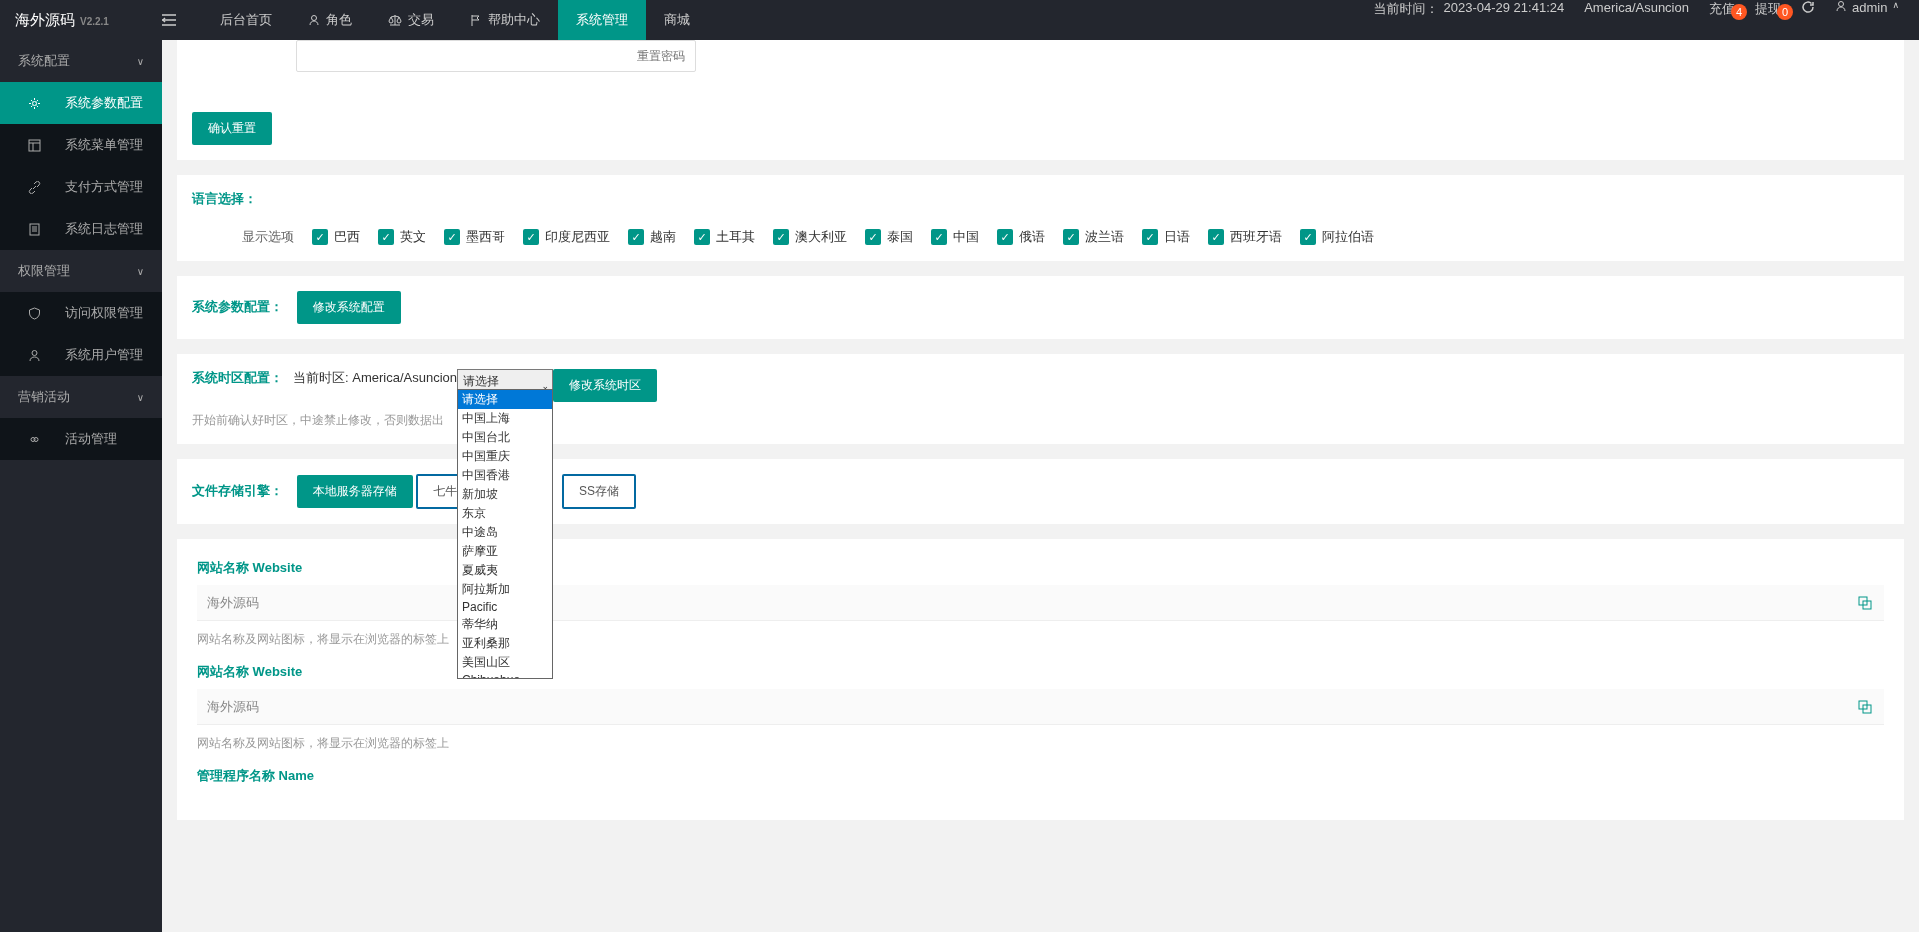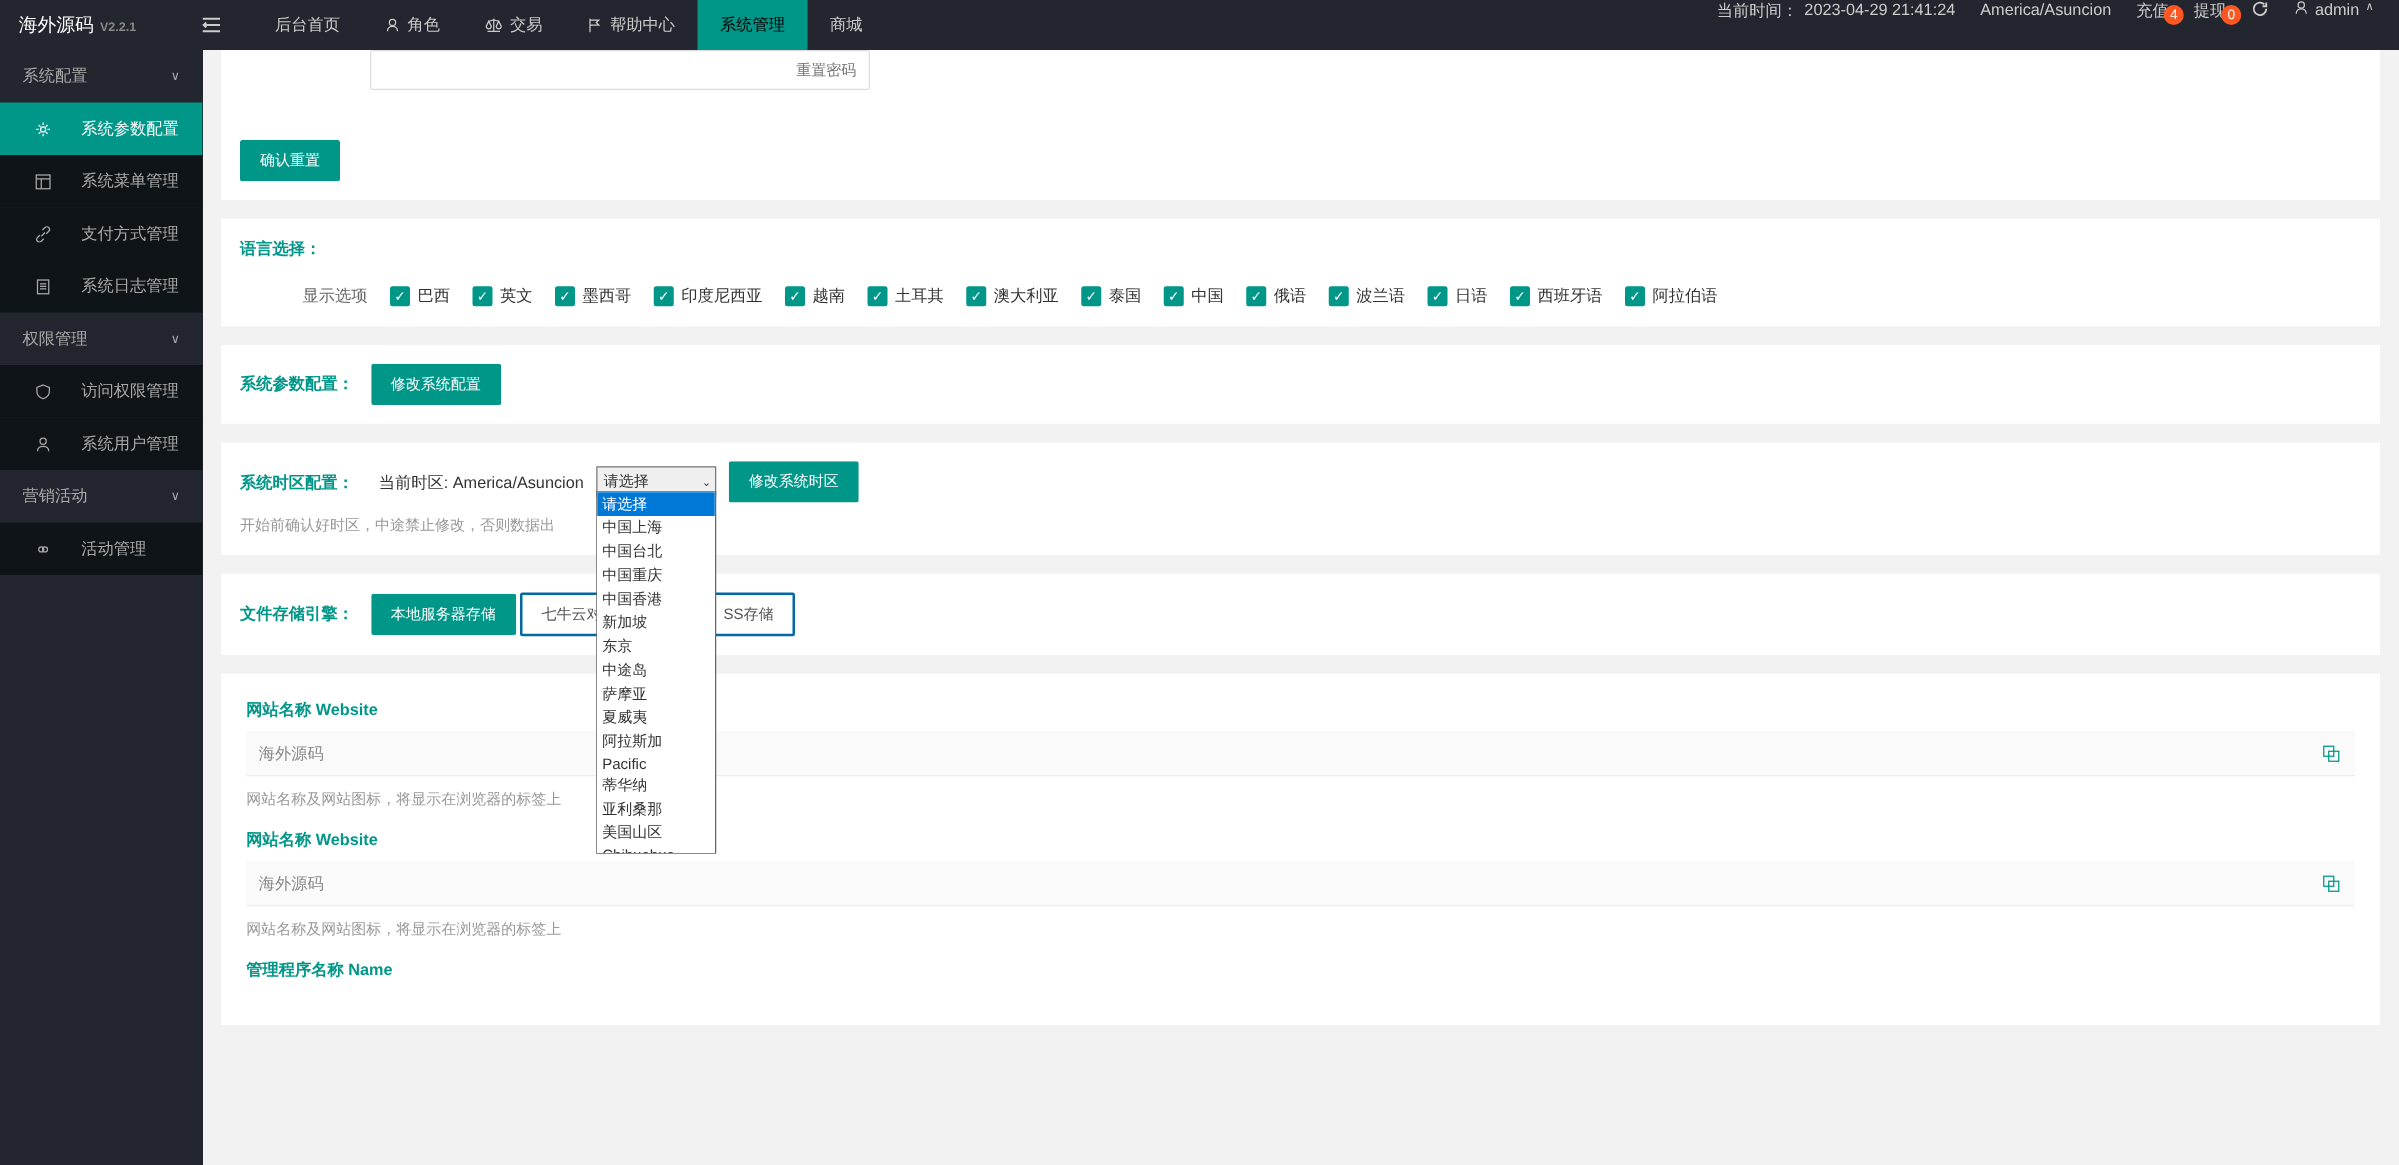--- a/index.html
+++ b/index.html
@@ -4,21 +4,21 @@
 <style>
 * { margin: 0; padding: 0; box-sizing: border-box; }
 body { font-family: "Microsoft YaHei", Arial, sans-serif; font-size: 13px; background: #f2f2f2; color: #333; overflow-x: hidden; }
 .header { position: fixed; top: 0; left: 0; right: 0; height: 40px; background: #23262e; color: #ccc; display: flex; align-items: center; z-index: 100; }
 .logo { width: 162px; padding-left: 15px; display: flex; align-items: baseline; gap: 5px; }
 .logo-text { color: #fff; font-size: 15px; }
 .logo-ver { color: #888; font-size: 10px; font-weight: bold; }
 .nav { display: flex; align-items: center; height: 100%; }
 .nav-toggle { width: 40px; text-align: center; cursor: pointer; font-size: 14px; }
 .nav-item { padding: 0 18px; height: 40px; display: flex; align-items: center; cursor: pointer; font-size: 13px; gap: 6px; }
-.nav-item.active { background: #009688; color: #000000; }
+.nav-item.active { background: #009688; color: #ffffff; }
 .header-right { margin-left: auto; display: flex; align-items: center; height: 100%; padding-right: 10px; }
 .hr-item { padding: 0 10px; height: 40px; display: flex; align-items: flex-start; cursor: pointer; position: relative; gap: 5px; }
 .badge { position: absolute; top: 4px; right: -2px; background: #ff5722; color: #fff; border-radius: 50%; width: 16px; height: 16px; font-size: 11px; display: flex; align-items: center; justify-content: center; }
 .badge.zero { background: #ff5722; }
 .sidebar { position: fixed; top: 40px; left: 0; bottom: 0; width: 162px; background: #23262e; color: #aaa; overflow-y: auto; }
 .side-item { padding: 12px 18px; cursor: pointer; display: flex; align-items: center; gap: 24px; font-size: 13px; }
 .side-item.heading { justify-content: space-between; }
 .side-item.sub { padding-left: 28px; background: #0d1117; }
 .side-item.sub.active { background: #009688; color: #fff; }
 .side-item.sub:not(.active) { background: #0f1419; }
@@ -28,21 +28,21 @@
 .section-title { color: #009688; font-weight: bold; font-size: 13px; display: inline-block; margin-right: 10px; }
 .btn { display: inline-block; padding: 7px 15px; border-radius: 2px; cursor: pointer; font-size: 12px; border: 1px solid transparent; }
 .btn-teal { background: #009688; color: #fff; }
 .btn-outline { background: #fff; color: #555; border: 2px solid #0369a1; }
 .input { border: 1px solid #ddd; padding: 8px 10px; font-size: 12px; border-radius: 2px; }
 .lang-row { display: flex; align-items: center; flex-wrap: wrap; gap: 18px; margin-top: 20px; padding-left: 50px; }
 .lang-label { color: #666; font-size: 13px; }
 .chk { display: inline-flex; align-items: center; gap: 6px; }
 .chk-box { width: 16px; height: 16px; background: #009688; border-radius: 2px; display: flex; align-items: center; justify-content: center; color: #fff; font-size: 11px; }
 .note { color: #999; font-size: 12px; margin-top: 10px; }
-.tz-row { display: flex; align-items: center; gap: 10px; }
+.tz-row { display: flex; }
 .select-box { position: relative; }
 .select-native { border: 1px solid #7a7a7a; padding: 3px 18px 3px 5px; font-size: 12px; background: #efefef; appearance: none; position: relative; min-width: 96px; }
 .select-arrow { position: absolute; right: 4px; top: 50%; transform: translateY(-50%); pointer-events: none; font-size: 9px; }
 .dropdown { position: absolute; top: 20px; left: 0; width: 96px; background: #fff; border: 1px solid #666; z-index: 200; max-height: 290px; overflow-y: auto; }
 .dd-item { padding: 1px 4px; font-size: 12px; cursor: pointer; white-space: nowrap; }
 .dd-item.selected { background: #0078d7; color: #fff; }
 .form-group { margin-bottom: 15px; }
 .field-label { color: #009688; font-weight: bold; font-size: 13px; margin-bottom: 8px; display: block; }
 .field-input { width: 100%; border: none; border-bottom: 1px solid #eee; padding: 10px 10px; font-size: 13px; background: #fafafa; color: #888; position: relative; }
 .field-wrap { position: relative; }

